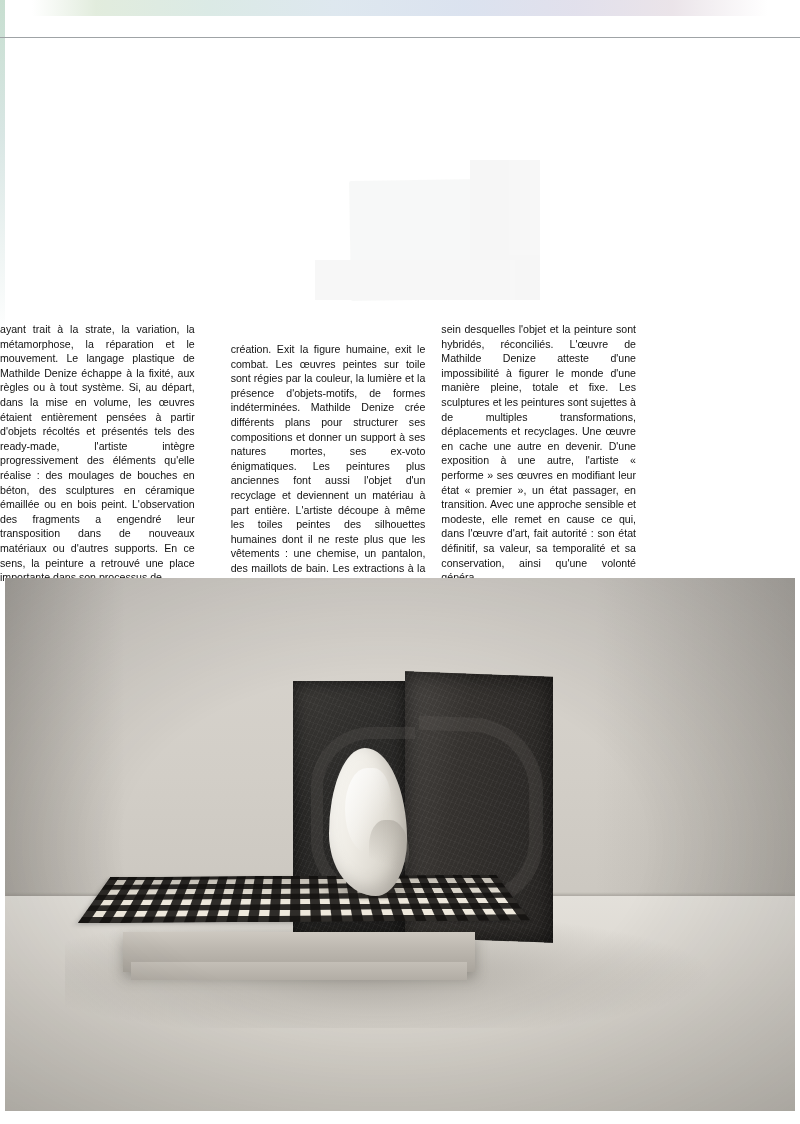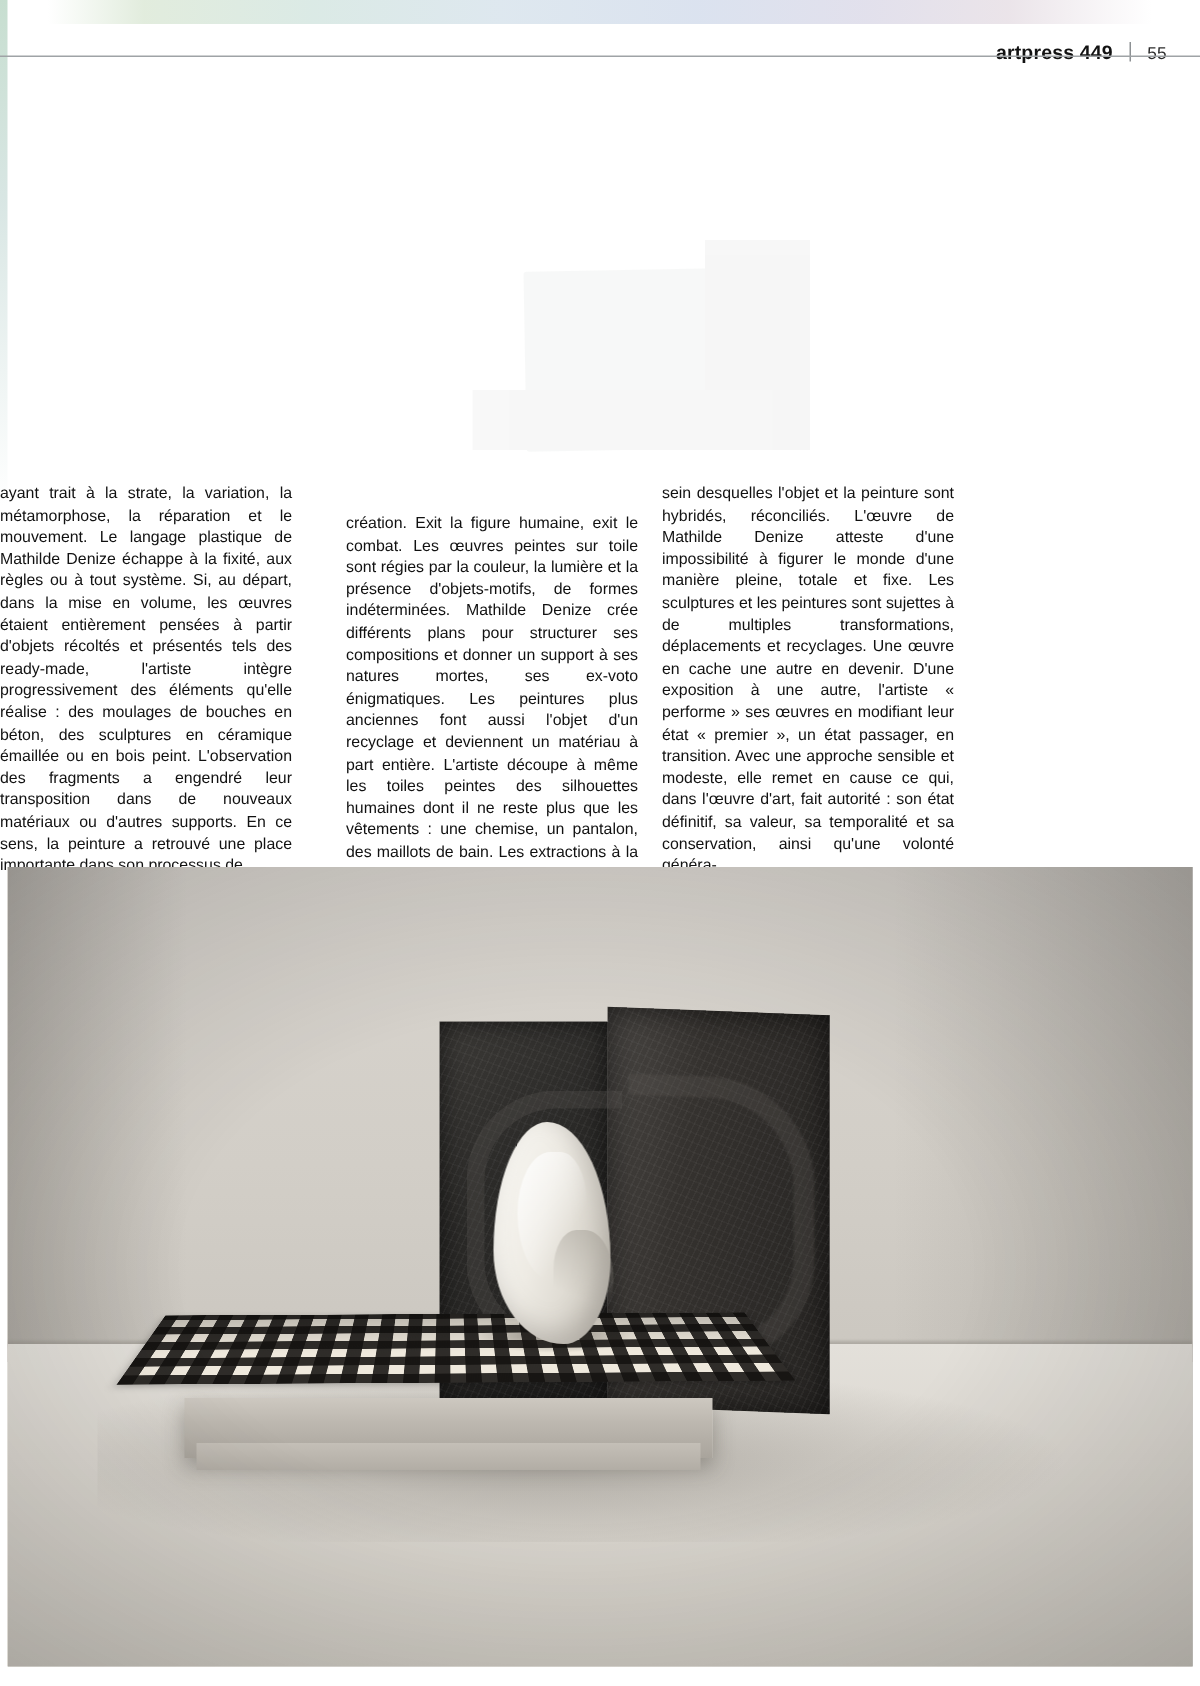--- a/index.html
+++ b/index.html
@@ -316,27 +316,20 @@
   }
 </style>
 </head>
 <body>
 
 <div class="page">
 
   <div class="top-stripe"></div>
   <div class="side-stripe"></div>
 
-  <div class="header">
-    <div class="header-text">
-      <span class="masthead">artpress 449</span>
-      <span class="sep-bar"></span>
-      <span class="folio">55</span>
-    </div>
-  </div>
   <div class="header-rule"></div>
 
   <div class="ghost">
     <div class="g1"></div>
     <div class="g2"></div>
     <div class="g3"></div>
   </div>
 
   <div class="columns">
     <div class="col col1">

